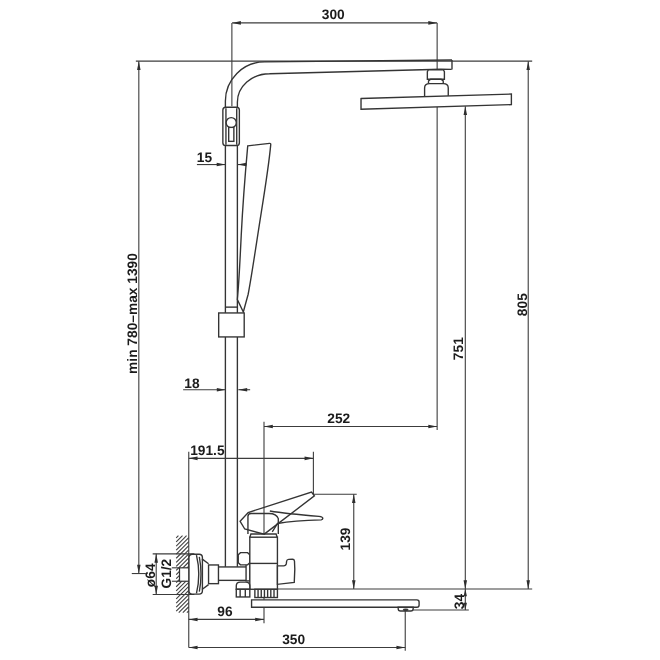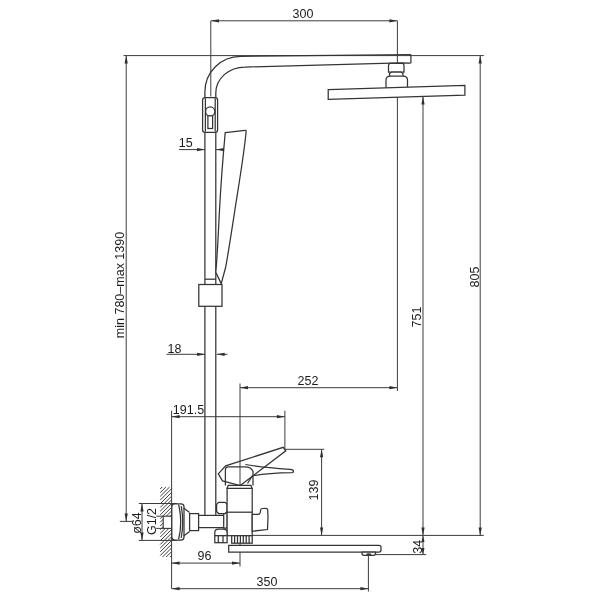--- a/index.html
+++ b/index.html
@@ -1,16 +1,16 @@
 <!DOCTYPE html>
 <html><head>
 <meta charset="utf-8">
 <style>
 html,body{margin:0;padding:0;background:#fff;}
-#canvas{width:600px;height:600px;position:relative;}
+#canvas{width:600px;height:600px;position:relative;font-weight:bold;}
 svg{display:block;}
 text{font-family:"Liberation Sans", sans-serif;fill:#1c1c1c;}
 .dim{stroke:#3c3c3c;stroke-width:1;fill:none;}
 .obj{stroke:#343434;stroke-width:1.25;fill:none;}
 .objf{stroke:#343434;stroke-width:1.25;fill:#fff;}
 .ah{fill:#2e2e2e;stroke:none;}
 </style>
 </head>
 <body>
 <div id="canvas">

